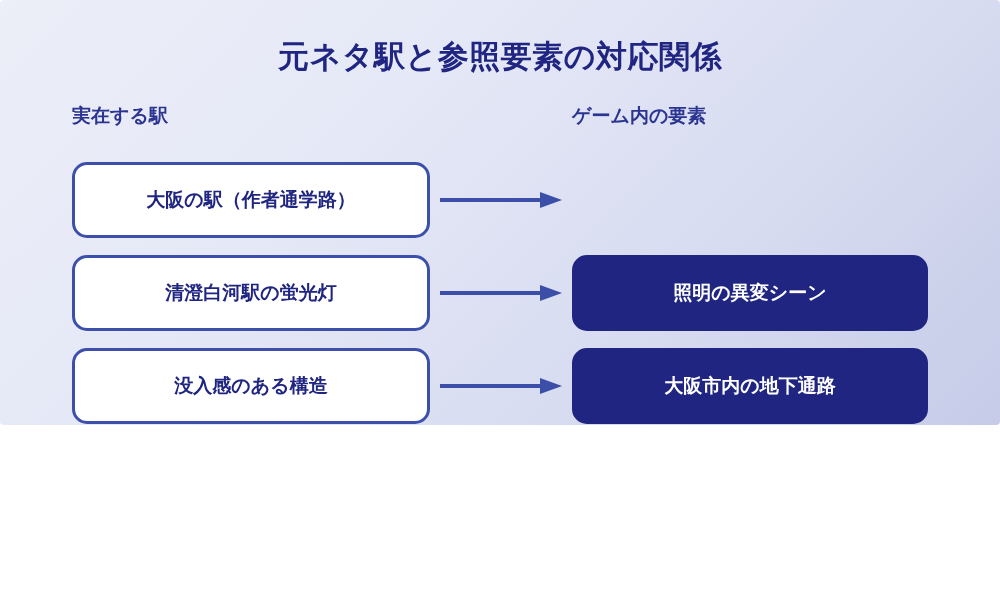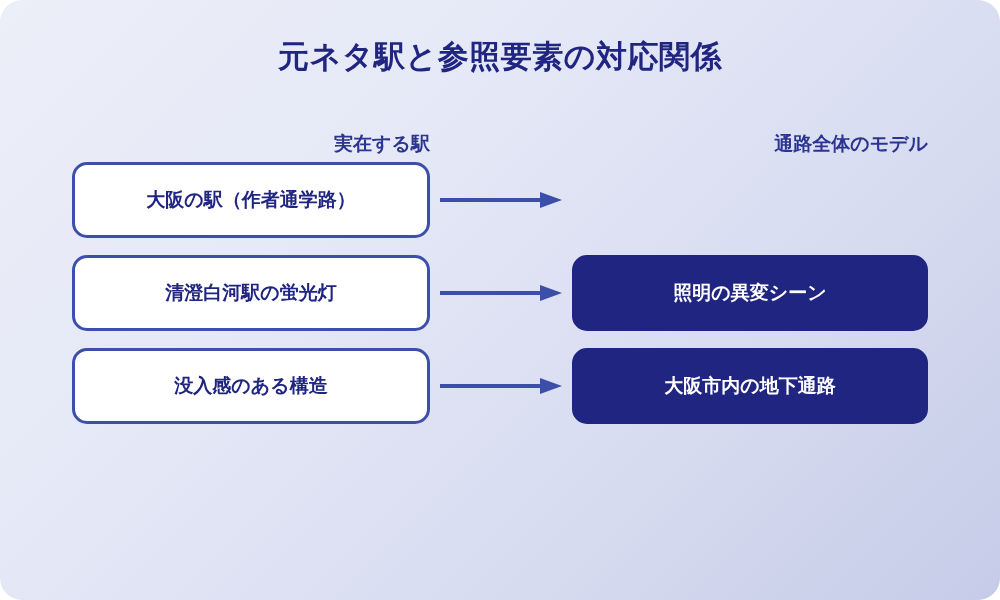--- a/index.html
+++ b/index.html
@@ -11,23 +11,23 @@
   body {
     width: 1000px;
     height: 600px;
     overflow: hidden;
     font-family: "DejaVu Sans", "Liberation Sans", sans-serif;
   }
 
   .page {
     position: relative;
     width: 1000px;
-    height: 600px;
+    height: 425px;
     box-sizing: border-box;
-    border-radius: 22px;
+    border-radius: 4px;
     background: linear-gradient(135deg, #eceef8 0%, #e5e8f6 35%, #d6dbf0 70%, #c6cbe8 100%);
     overflow: hidden;
   }
 
   .title {
     position: absolute;
     top: 36px;
     left: 0;
     width: 1000px;
     text-align: center;
@@ -36,22 +36,21 @@
     letter-spacing: 0.5px;
     color: #1f2580;
   }
 
   .col-head {
     position: absolute;
     top: 103px;
     font-size: 19px;
     font-weight: 700;
     color: #2b3490;
-    text-align: right;
-    margin-top: 28px;
+    text-align: left;
   }
   .col-head.left  { left: 72px;  width: 358px; }
   .col-head.right { left: 572px; width: 356px; }
 
   .rows {
     position: absolute;
     top: 162px;
     left: 0;
     width: 1000px;
   }
@@ -106,21 +105,21 @@
 </style>
 </head>
 <body>
 
 <div class="page">
 
   <div class="title">元ネタ駅と参照要素の対応関係</div>
 
   <div class="col-head left">実在する駅</div>
 
-  <div class="col-head right">通路全体のモデル</div>
+  <div class="col-head right">ゲーム内の要素</div>
 
   <div class="rows">
 
     <div class="row">
       <div class="box source">大阪の駅（作者通学路）</div>
       <div class="arrow">
         <svg width="122" height="20" viewBox="0 0 122 20" aria-hidden="true">
           <line x1="0" y1="10" x2="104" y2="10" stroke="#3b4fa8" stroke-width="4"></line>
           <polygon points="100,2 122,10 100,18" fill="#3b4fa8"></polygon>
         </svg>

